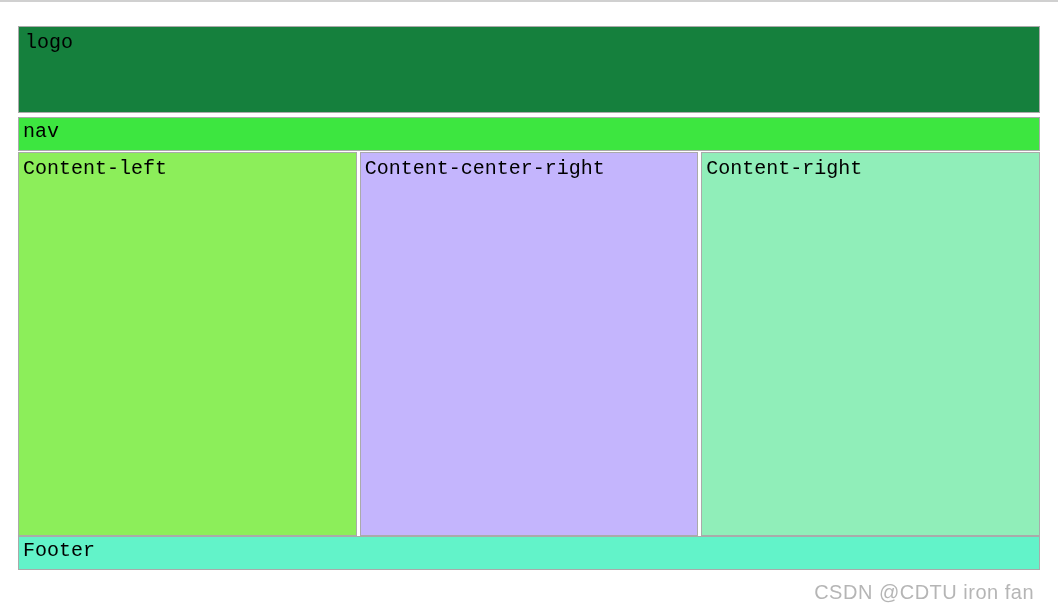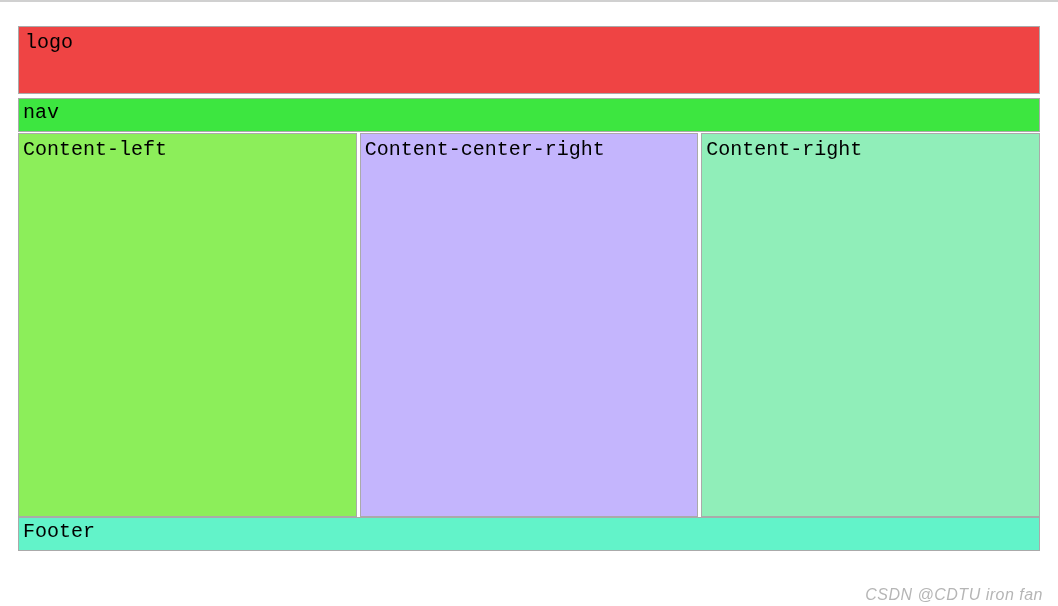--- a/index.html
+++ b/index.html
@@ -11,22 +11,22 @@
       font-family: "Courier New", monospace;
       font-size: 20px;
       background: #ffffff;
       width: 1058px;
       height: 606px;
       padding: 24px 18px 10px 18px;
       border-top: 2px solid #d0d0d0;
       position: relative;
     }
     .header {
-      background: #ef4444;
-      height: 68px;
+      background: #15803d;
+      height: 87px;
       padding: 4px 6px;
       margin-bottom: 4px;
       border: 1px solid #aaa;
     }
     .nav {
       background: #3de640;
       height: 34px;
       padding: 2px 4px;
       margin-bottom: 1px;
       border: 1px solid #aaa;
@@ -47,27 +47,26 @@
     .col3 { background: #c4b5fd; }
     .col4 { background: #90eeb9; }
     .footer {
       background: #62f3c9;
       height: 34px;
       padding: 2px 4px;
       border: 1px solid #aaa;
     }
     .watermark {
       position: absolute;
-      right: 15px;
+      right: 24px;
       bottom: 2px;
       color: rgba(120,120,120,0.55);
       font-family: Arial, sans-serif;
-      font-size: 16px;
+      font-size: 20px;
       letter-spacing: 0.5px;
-      font-style: italic;
     }
   </style>
 </head>
 <body>
 
 <div class="header">
   <span>logo</span>
 </div>
 
 <div class="nav">

